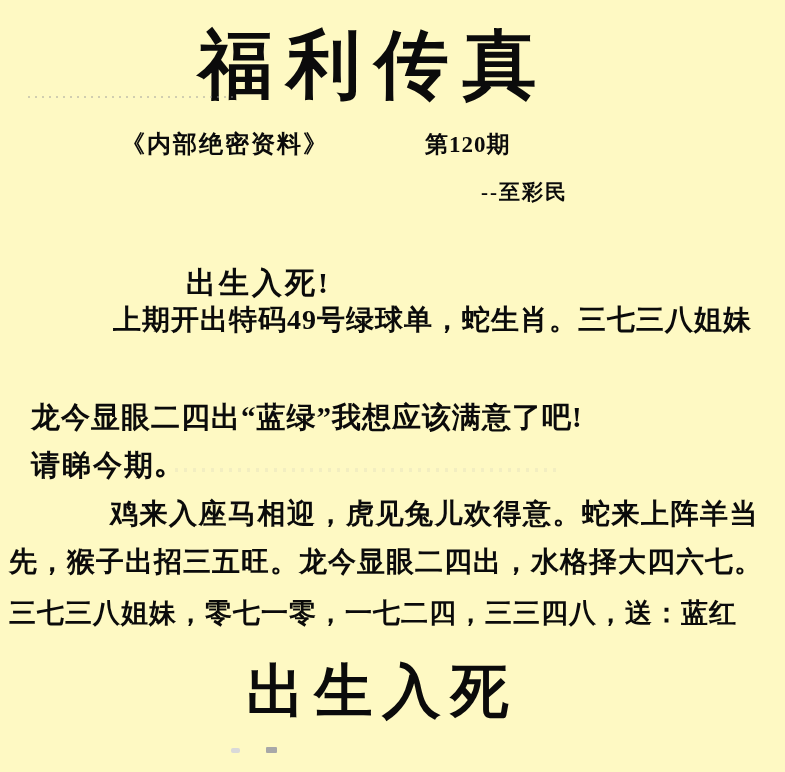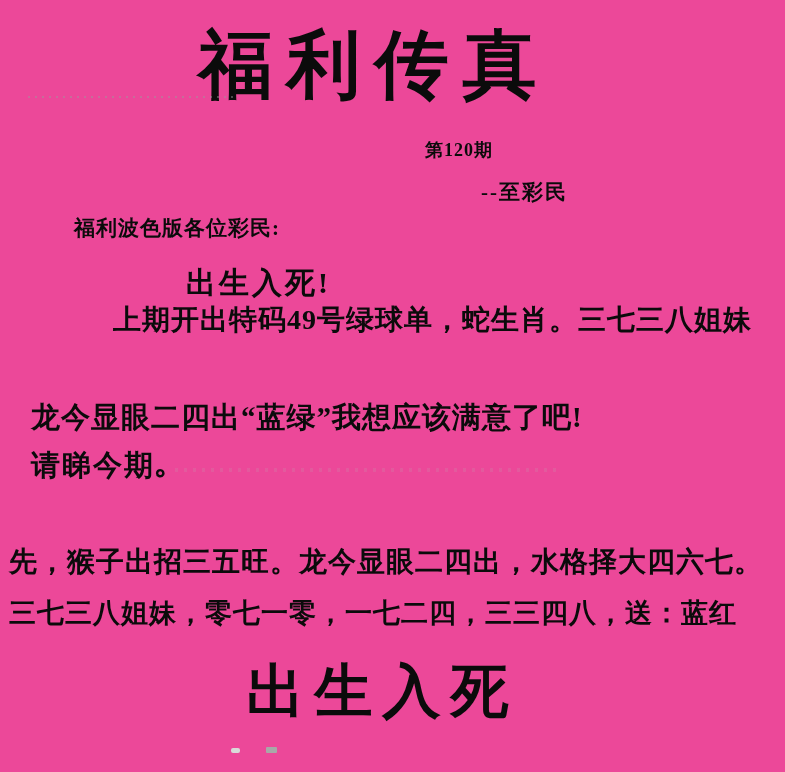--- a/index.html
+++ b/index.html
@@ -4,21 +4,21 @@
 <style>
   html, body {
     margin: 0;
     padding: 0;
     background: #ffffff;
   }
   .page {
     position: relative;
     width: 785px;
     height: 772px;
-    background: #ec4899;
+    background: #fef9c3;
     color: #0b0b0b;
     font-family: "Liberation Serif", serif;
     overflow: hidden;
   }
   .line {
     position: absolute;
     white-space: nowrap;
     line-height: 1;
     font-weight: bold;
     color: #0b0b0b;
@@ -34,24 +34,23 @@
   }
   .subtitle {
     top: 132px;
     left: 121px;
     font-size: 24px;
     letter-spacing: 2px;
   }
   .issue {
     top: 133px;
     left: 425px;
-    font-size: 18px;
+    font-size: 23px;
     font-weight: 600;
     letter-spacing: 1px;
-    margin-top: 8px;
   }
   .attribution {
     top: 182px;
     left: 481px;
     font-size: 21px;
     letter-spacing: 2px;
   }
   .salutation {
     top: 218px;
     left: 74px;
@@ -121,38 +120,39 @@
 </style>
 </head>
 <body>
 
 <div class="page">
 
   <div class="line doc-title">福利传真</div>
 
   <div class="noise noise-under-title"></div>
 
+  <div class="line subtitle">《内部绝密资料》</div>
 
   <div class="line issue">第120期</div>
 
   <div class="line attribution">--至彩民</div>
 
-  <div class="line salutation">福利波色版各位彩民:</div>
 
   <div class="line greeting">出生入死!</div>
 
   <div class="line body-1">上期开出特码49号绿球单，蛇生肖。三七三八姐妹</div>
 
 
   <div class="line body-3">龙今显眼二四出“蓝绿”我想应该满意了吧!</div>
 
   <div class="line body-4">请睇今期｡</div>
 
   <div class="noise noise-after-line4"></div>
 
+  <div class="line poem-1">鸡来入座马相迎，虎见兔儿欢得意。蛇来上阵羊当</div>
 
   <div class="line poem-2">先，猴子出招三五旺。龙今显眼二四出，水格择大四六七。</div>
 
   <div class="line numbers-line">三七三八姐妹，零七一零，一七二四，三三四八，送：蓝红</div>
 
   <div class="line footer-title">出生入死</div>
 
   <div class="noise noise-speck-1"></div>
   <div class="noise noise-speck-2"></div>
 

